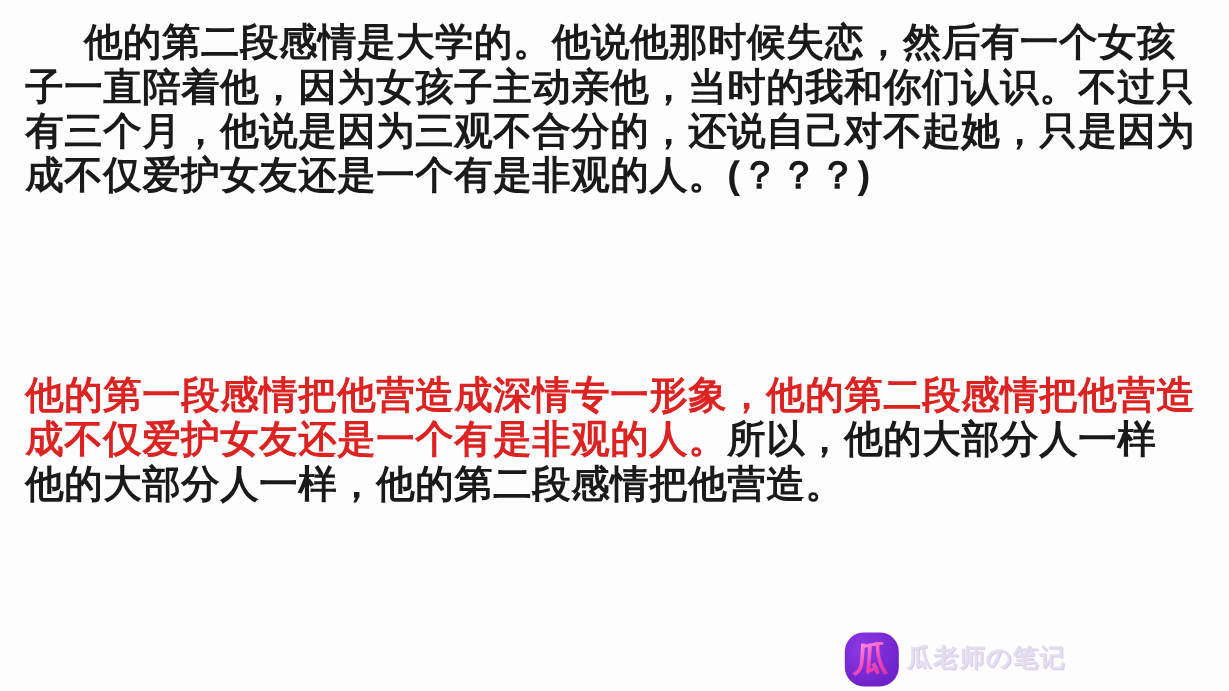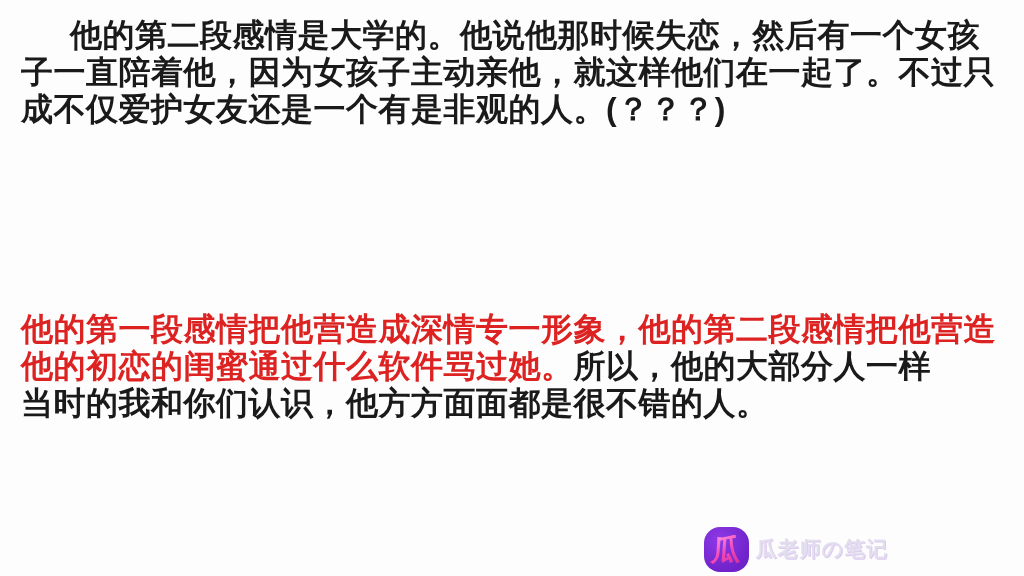--- a/index.html
+++ b/index.html
@@ -76,28 +76,29 @@
     text-shadow: 1px 1px 0 rgba(200, 170, 225, 0.45), -1px -1px 0 rgba(255,255,255,0.8);
   }
 </style>
 </head>
 <body>
 
 <div class="slide">
 
   <div class="para para-1">
     <div class="line indent-1">他的第二段感情是大学的。他说他那时候失恋，然后有一个女孩</div>
-    <div class="line">子一直陪着他，因为女孩子主动亲他，就这样他们在一起了。不过只</div>
+    <div class="line">子一直陪着他，因为女孩子主动亲他，当时的我和你们认识。不过只</div>
+    <div class="line">有三个月，他说是因为三观不合分的，还说自己对不起她，只是因为</div>
     <div class="line">成不仅爱护女友还是一个有是非观的人。(？？？)</div>
   </div>
 
   <div class="para para-2">
     <div class="line red">他的第一段感情把他营造成深情专一形象，他的第二段感情把他营造</div>
-    <div class="line"><span class="red">他的初恋的闺蜜通过什么软件骂过她。</span><span>所以，他的大部分人一样</span></div>
-    <div class="line">当时的我和你们认识，他方方面面都是很不错的人。</div>
+    <div class="line"><span class="red">成不仅爱护女友还是一个有是非观的人。</span><span>所以，他的大部分人一样</span></div>
+    <div class="line">他的大部分人一样，他的第二段感情把他营造。</div>
   </div>
 
   <div class="watermark">
     <div class="wm-logo">
       <span class="wm-logo-char">瓜</span>
     </div>
     <div class="wm-text">
       <span class="wm-title">瓜老师の笔记</span>
     </div>
   </div>

